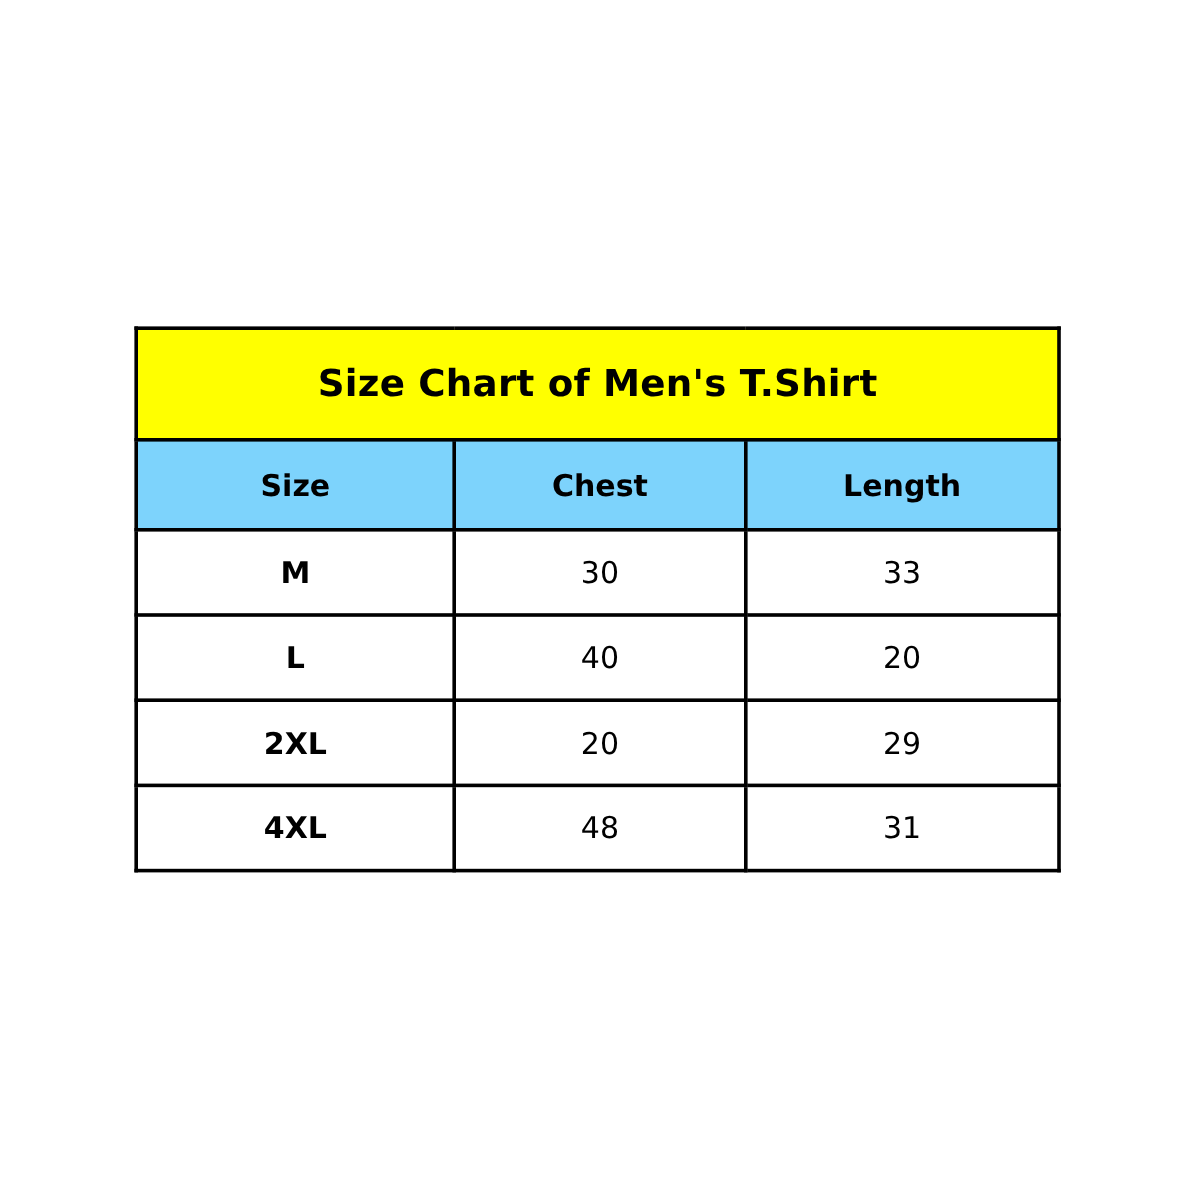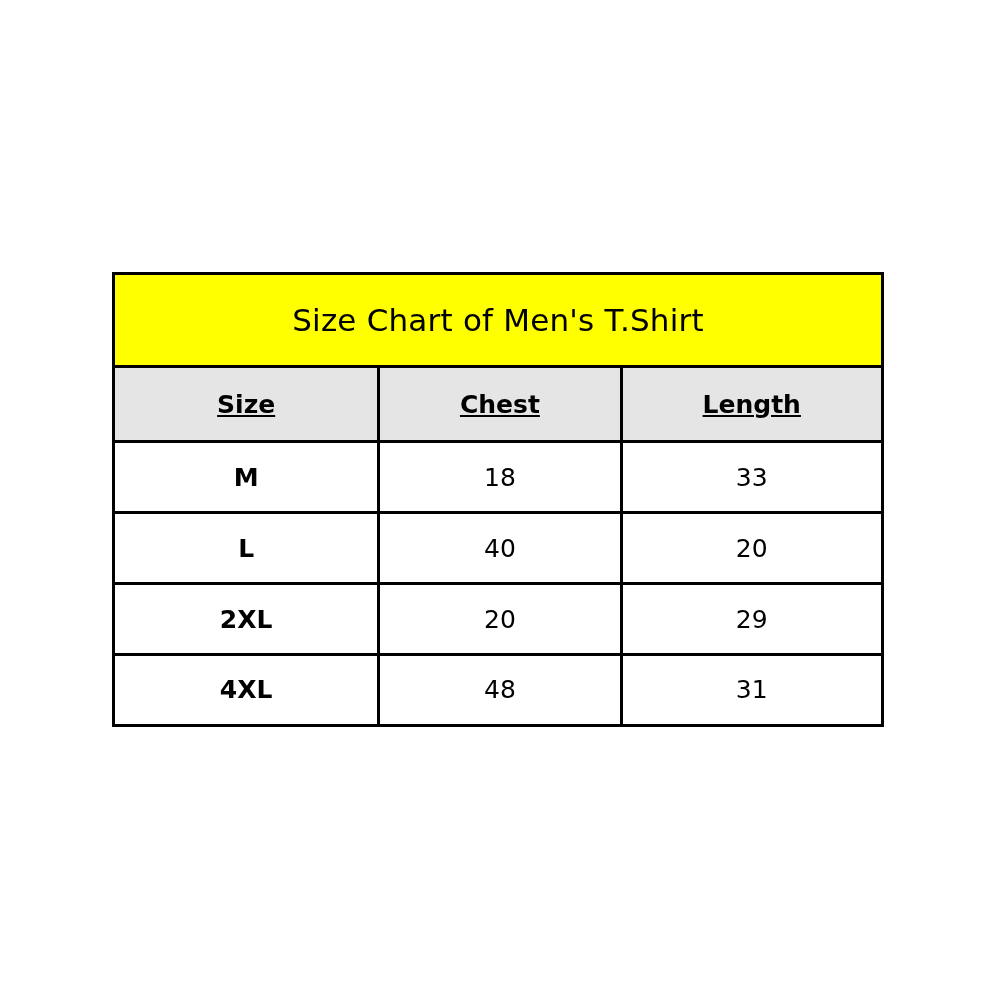--- a/index.html
+++ b/index.html
@@ -31,30 +31,29 @@
   table.size-chart th {
     border: 3px solid #000000;
     text-align: center;
     vertical-align: middle;
     color: #000000;
     padding: 0;
   }
   .title-cell {
     background: #ffff00;
     font-size: 31px;
-    font-weight: normal;
+    font-weight: bold;
     height: 72px;
     letter-spacing: 0.2px;
   }
   .header-cell {
-    background: #e5e5e5;
+    background: #7dd3fc;
     font-size: 25px;
     font-weight: bold;
     height: 57px;
-    text-decoration: underline;
   }
   .size-cell {
     font-size: 25px;
     font-weight: bold;
     height: 54px;
   }
   .value-cell {
     font-size: 25px;
     font-weight: normal;
     height: 54px;
@@ -77,21 +76,21 @@
       <tr>
         <td class="title-cell" colspan="3">Size Chart of Men's T.Shirt</td>
       </tr>
       <tr>
         <td class="header-cell">Size</td>
         <td class="header-cell">Chest</td>
         <td class="header-cell">Length</td>
       </tr>
       <tr>
         <td class="size-cell">M</td>
-        <td class="value-cell">18</td>
+        <td class="value-cell">30</td>
         <td class="value-cell">33</td>
       </tr>
       <tr>
         <td class="size-cell">L</td>
         <td class="value-cell">40</td>
         <td class="value-cell">20</td>
       </tr>
       <tr>
         <td class="size-cell">2XL</td>
         <td class="value-cell">20</td>

